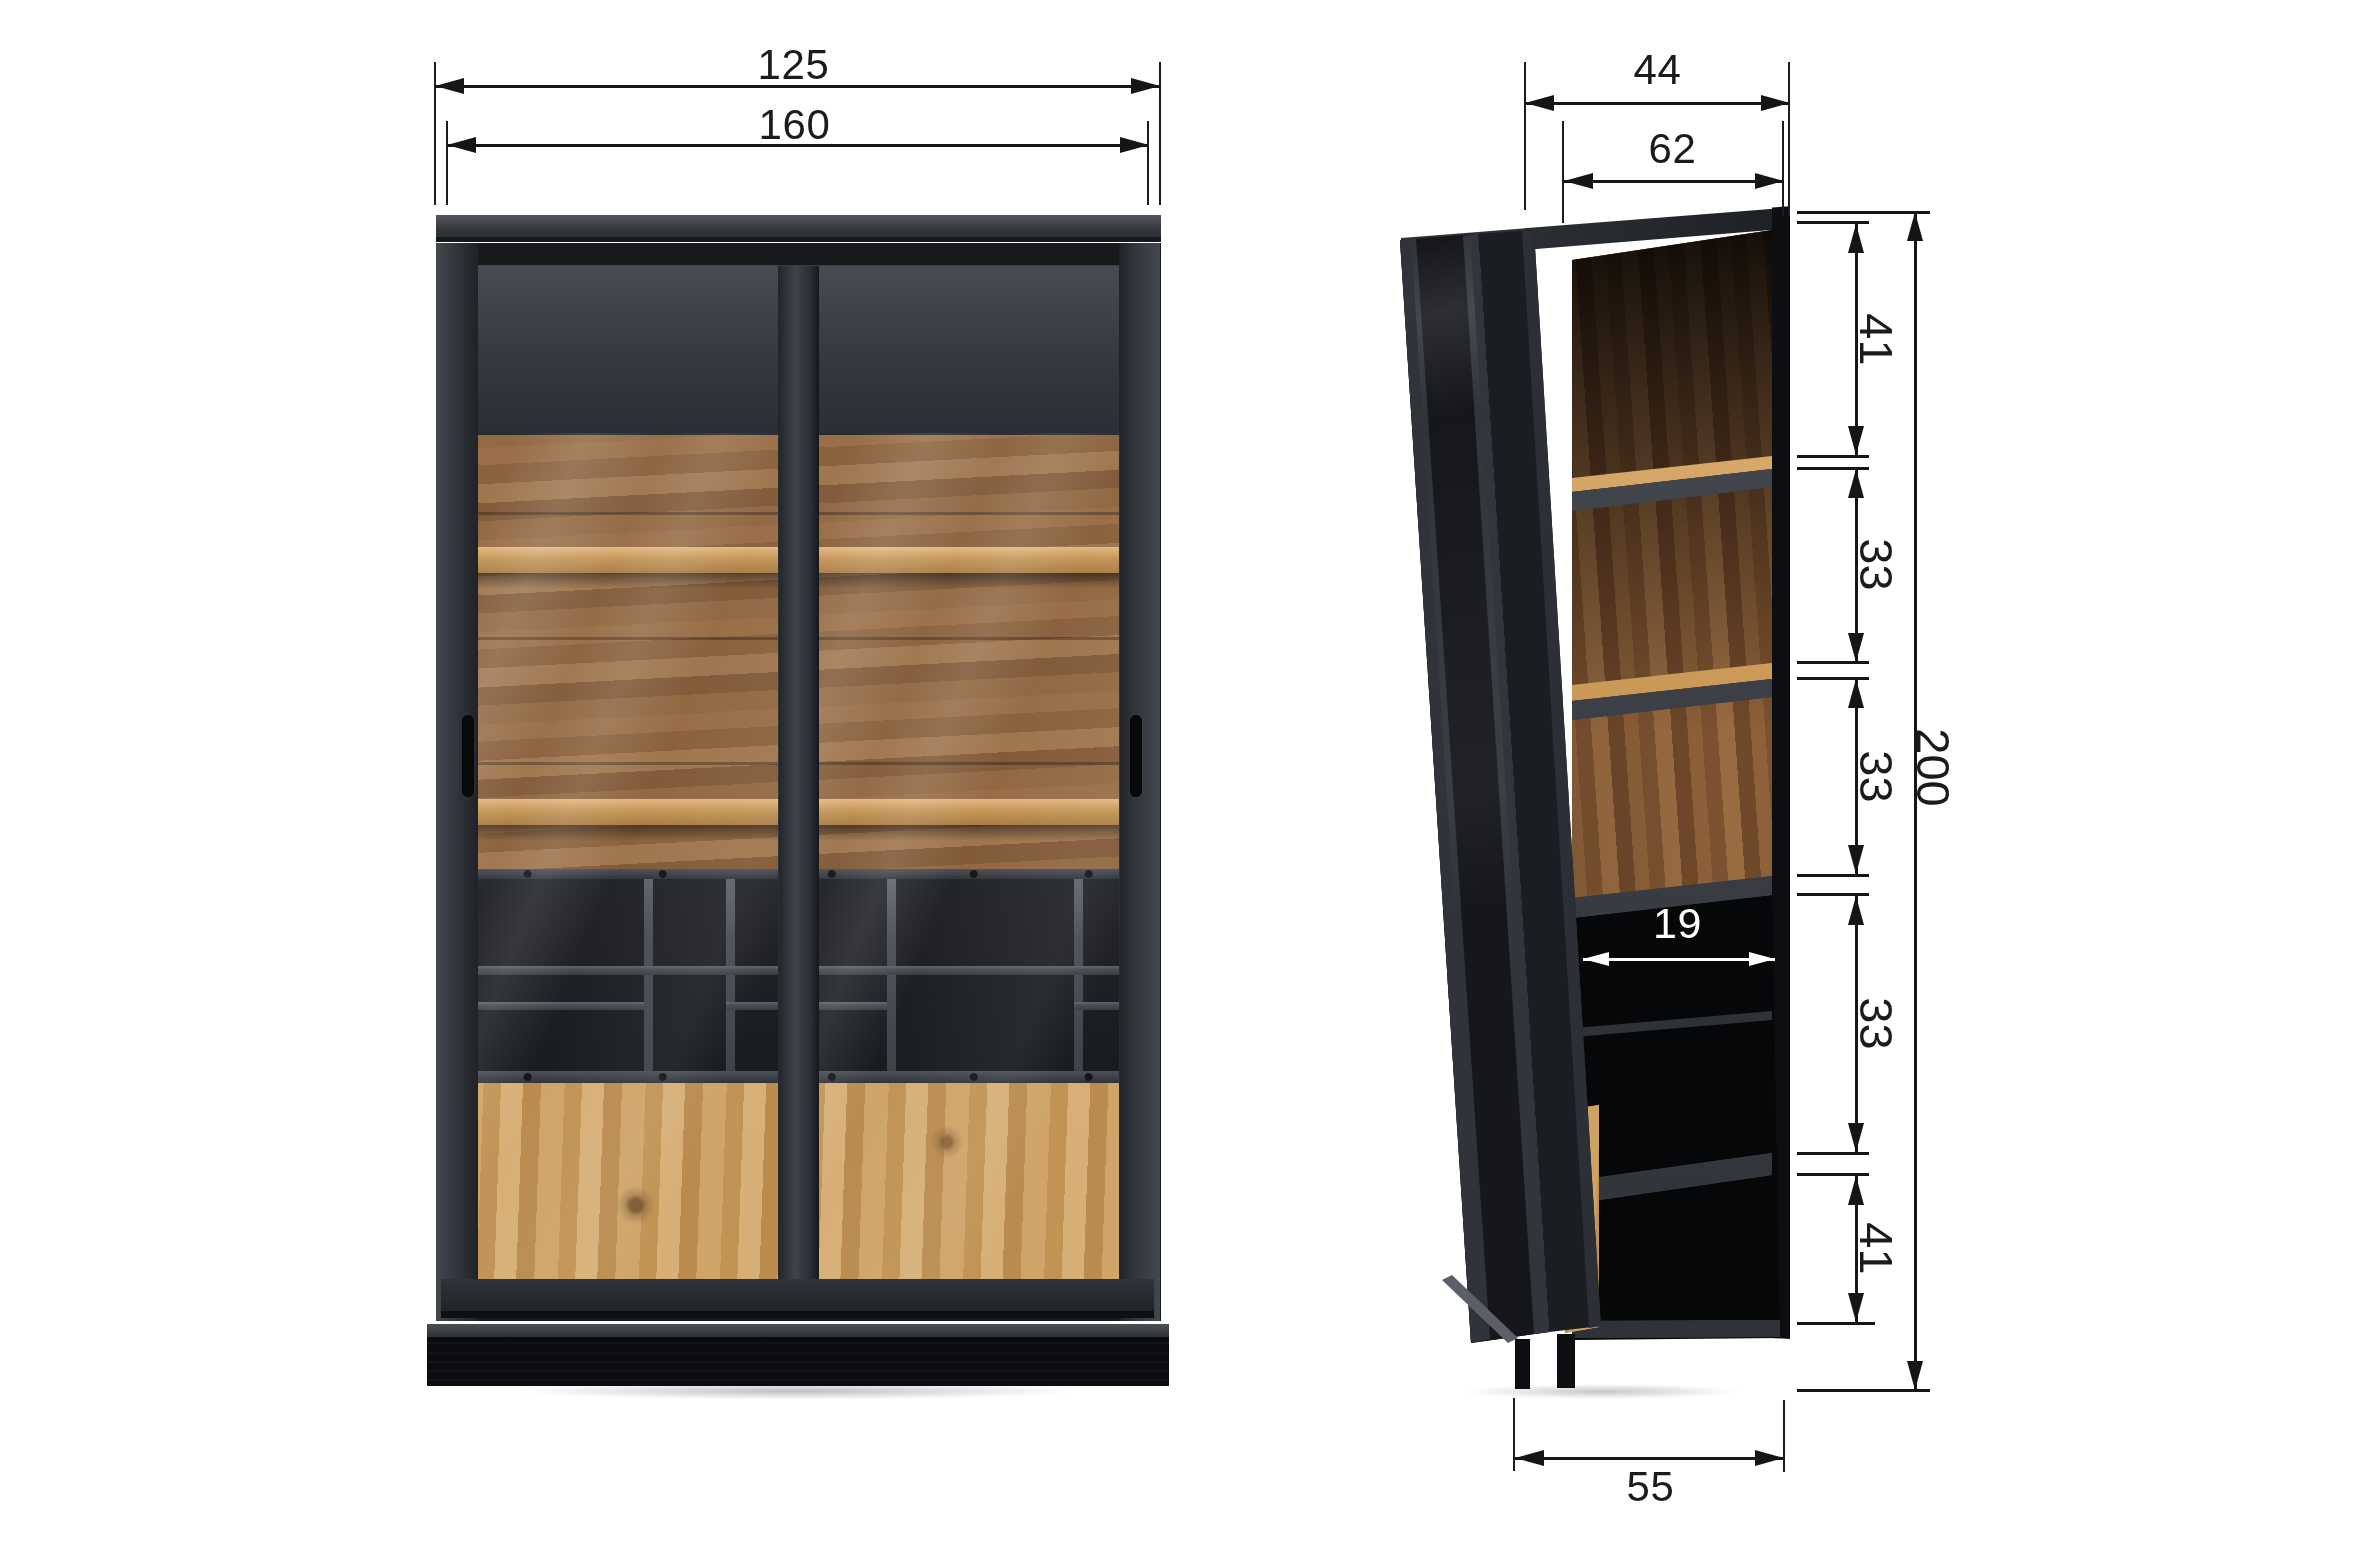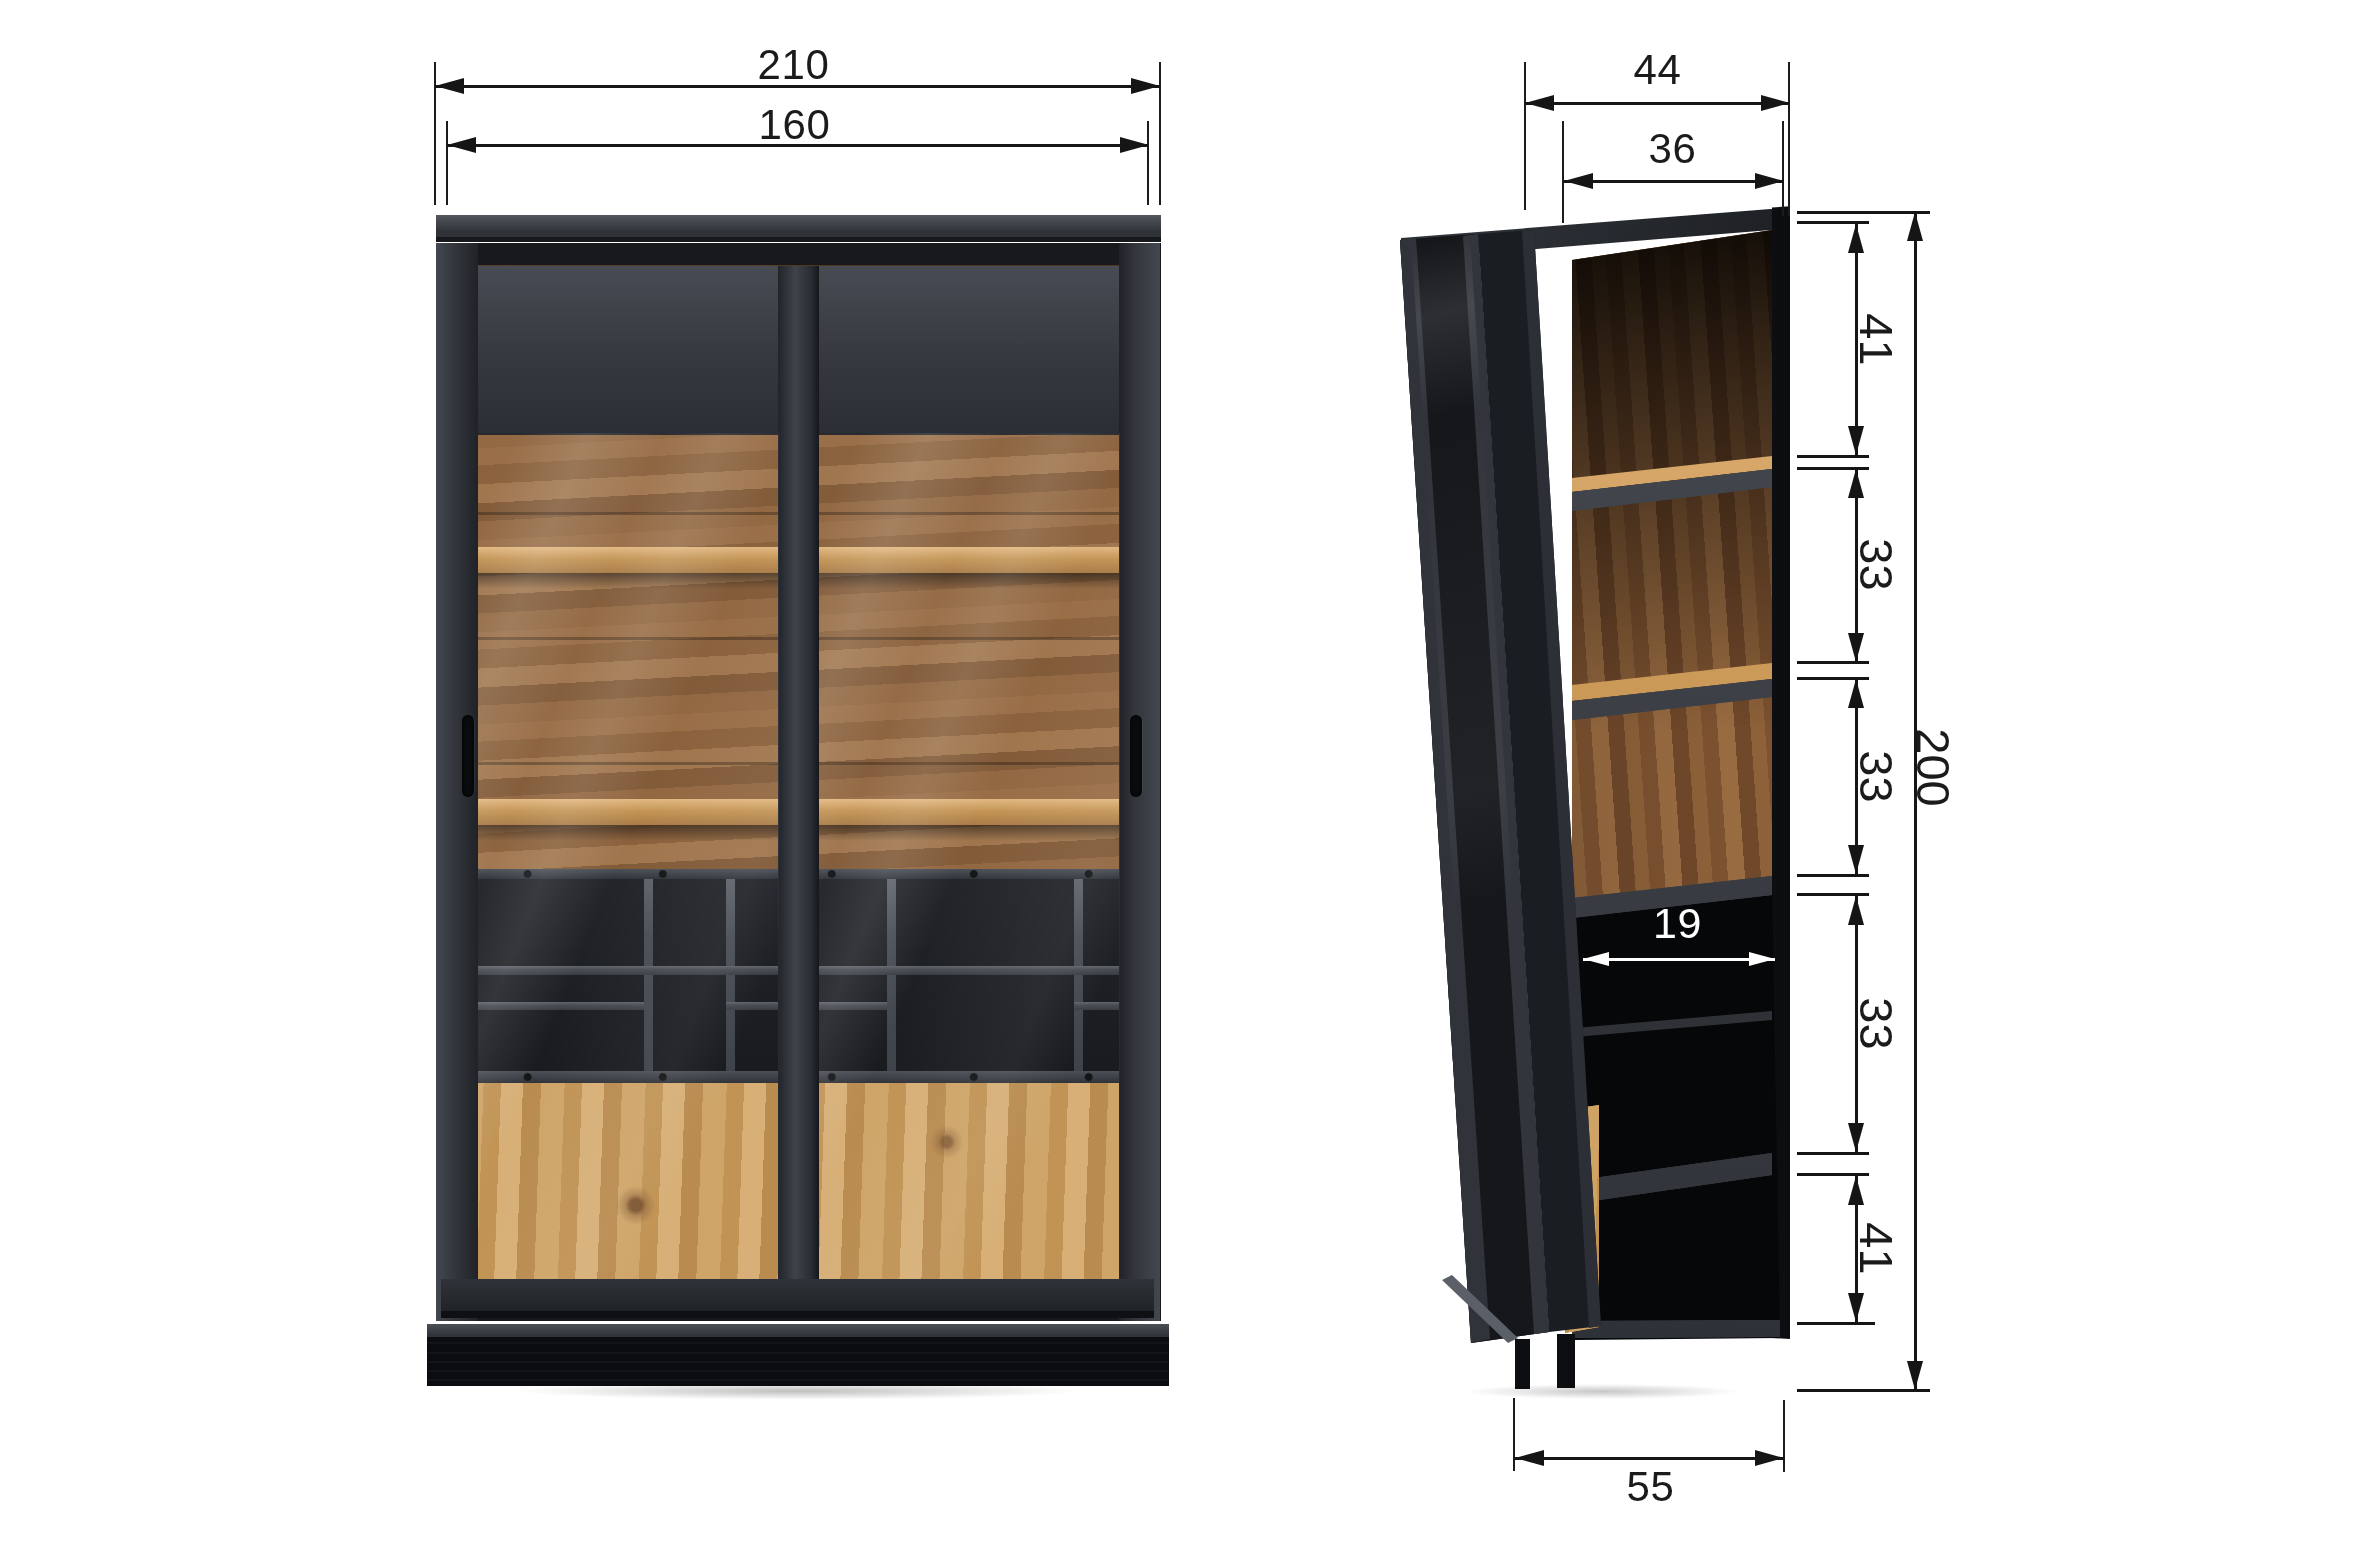--- a/index.html
+++ b/index.html
@@ -116,21 +116,21 @@
   <div class="abs" style="left:407px;top:1379px;width:781px;height:23.6px;background:radial-gradient(50% 50% at 50% 50%, rgba(0,0,0,.25), rgba(0,0,0,0) 72%);"></div>
 
   <div class="ext" style="left:434px;top:62px;width:2px;height:143px;"></div>
   <div class="ext" style="left:1159px;top:62px;width:2px;height:143px;"></div>
   <div class="ext" style="left:446px;top:121px;width:2px;height:84px;"></div>
   <div class="ext" style="left:1147px;top:121px;width:2px;height:84px;"></div>
 
   <div class="ln" style="left:435px;top:85px;width:725px;height:2.6px;"></div>
   <div class="arr-l" style="left:435px;top:78px;"></div>
   <div class="arr-r" style="left:1131px;top:78px;"></div>
-  <div class="lab" style="left:695px;top:43px;">210</div>
+  <div class="lab" style="left:695px;top:43px;">125</div>
 
   <div class="ln" style="left:447px;top:144px;width:701px;height:2.6px;"></div>
   <div class="arr-l" style="left:447px;top:137px;"></div>
   <div class="arr-r" style="left:1120px;top:137px;"></div>
   <div class="lab" style="left:696px;top:103px;">160</div>
 
   <div class="abs" style="left:1365px;top:197px;width:604px;height:1339px;">
 
     <div class="abs" style="left:0;top:0;width:604px;height:1339px;clip-path:polygon(36px 41px,425px 10.5px,425px 31.5px,36px 63px);background:linear-gradient(100deg,#34383e,#15171b 70%);"></div>
 
@@ -175,21 +175,21 @@
   <div class="ext" style="left:1782px;top:121px;width:2px;height:95px;"></div>
 
   <div class="ln" style="left:1525px;top:102px;width:264px;height:2.6px;"></div>
   <div class="arr-l" style="left:1525px;top:95px;"></div>
   <div class="arr-r" style="left:1761px;top:95px;"></div>
   <div class="lab" style="left:1559px;top:48px;">44</div>
 
   <div class="ln" style="left:1564px;top:180px;width:220px;height:2.6px;"></div>
   <div class="arr-l" style="left:1564px;top:173px;"></div>
   <div class="arr-r" style="left:1755px;top:173px;"></div>
-  <div class="lab" style="left:1574px;top:127px;">36</div>
+  <div class="lab" style="left:1574px;top:127px;">62</div>
 
   <div class="tick" style="left:1797px;top:211px;width:133px;"></div>
   <div class="tick" style="left:1797px;top:221px;width:72px;"></div>
   <div class="tick" style="left:1797px;top:455px;width:72px;"></div>
   <div class="tick" style="left:1797px;top:467px;width:72px;"></div>
   <div class="tick" style="left:1797px;top:661px;width:72px;"></div>
   <div class="tick" style="left:1797px;top:677px;width:72px;"></div>
   <div class="tick" style="left:1797px;top:874px;width:72px;"></div>
   <div class="tick" style="left:1797px;top:893px;width:72px;"></div>
   <div class="tick" style="left:1797px;top:1152px;width:72px;"></div>

